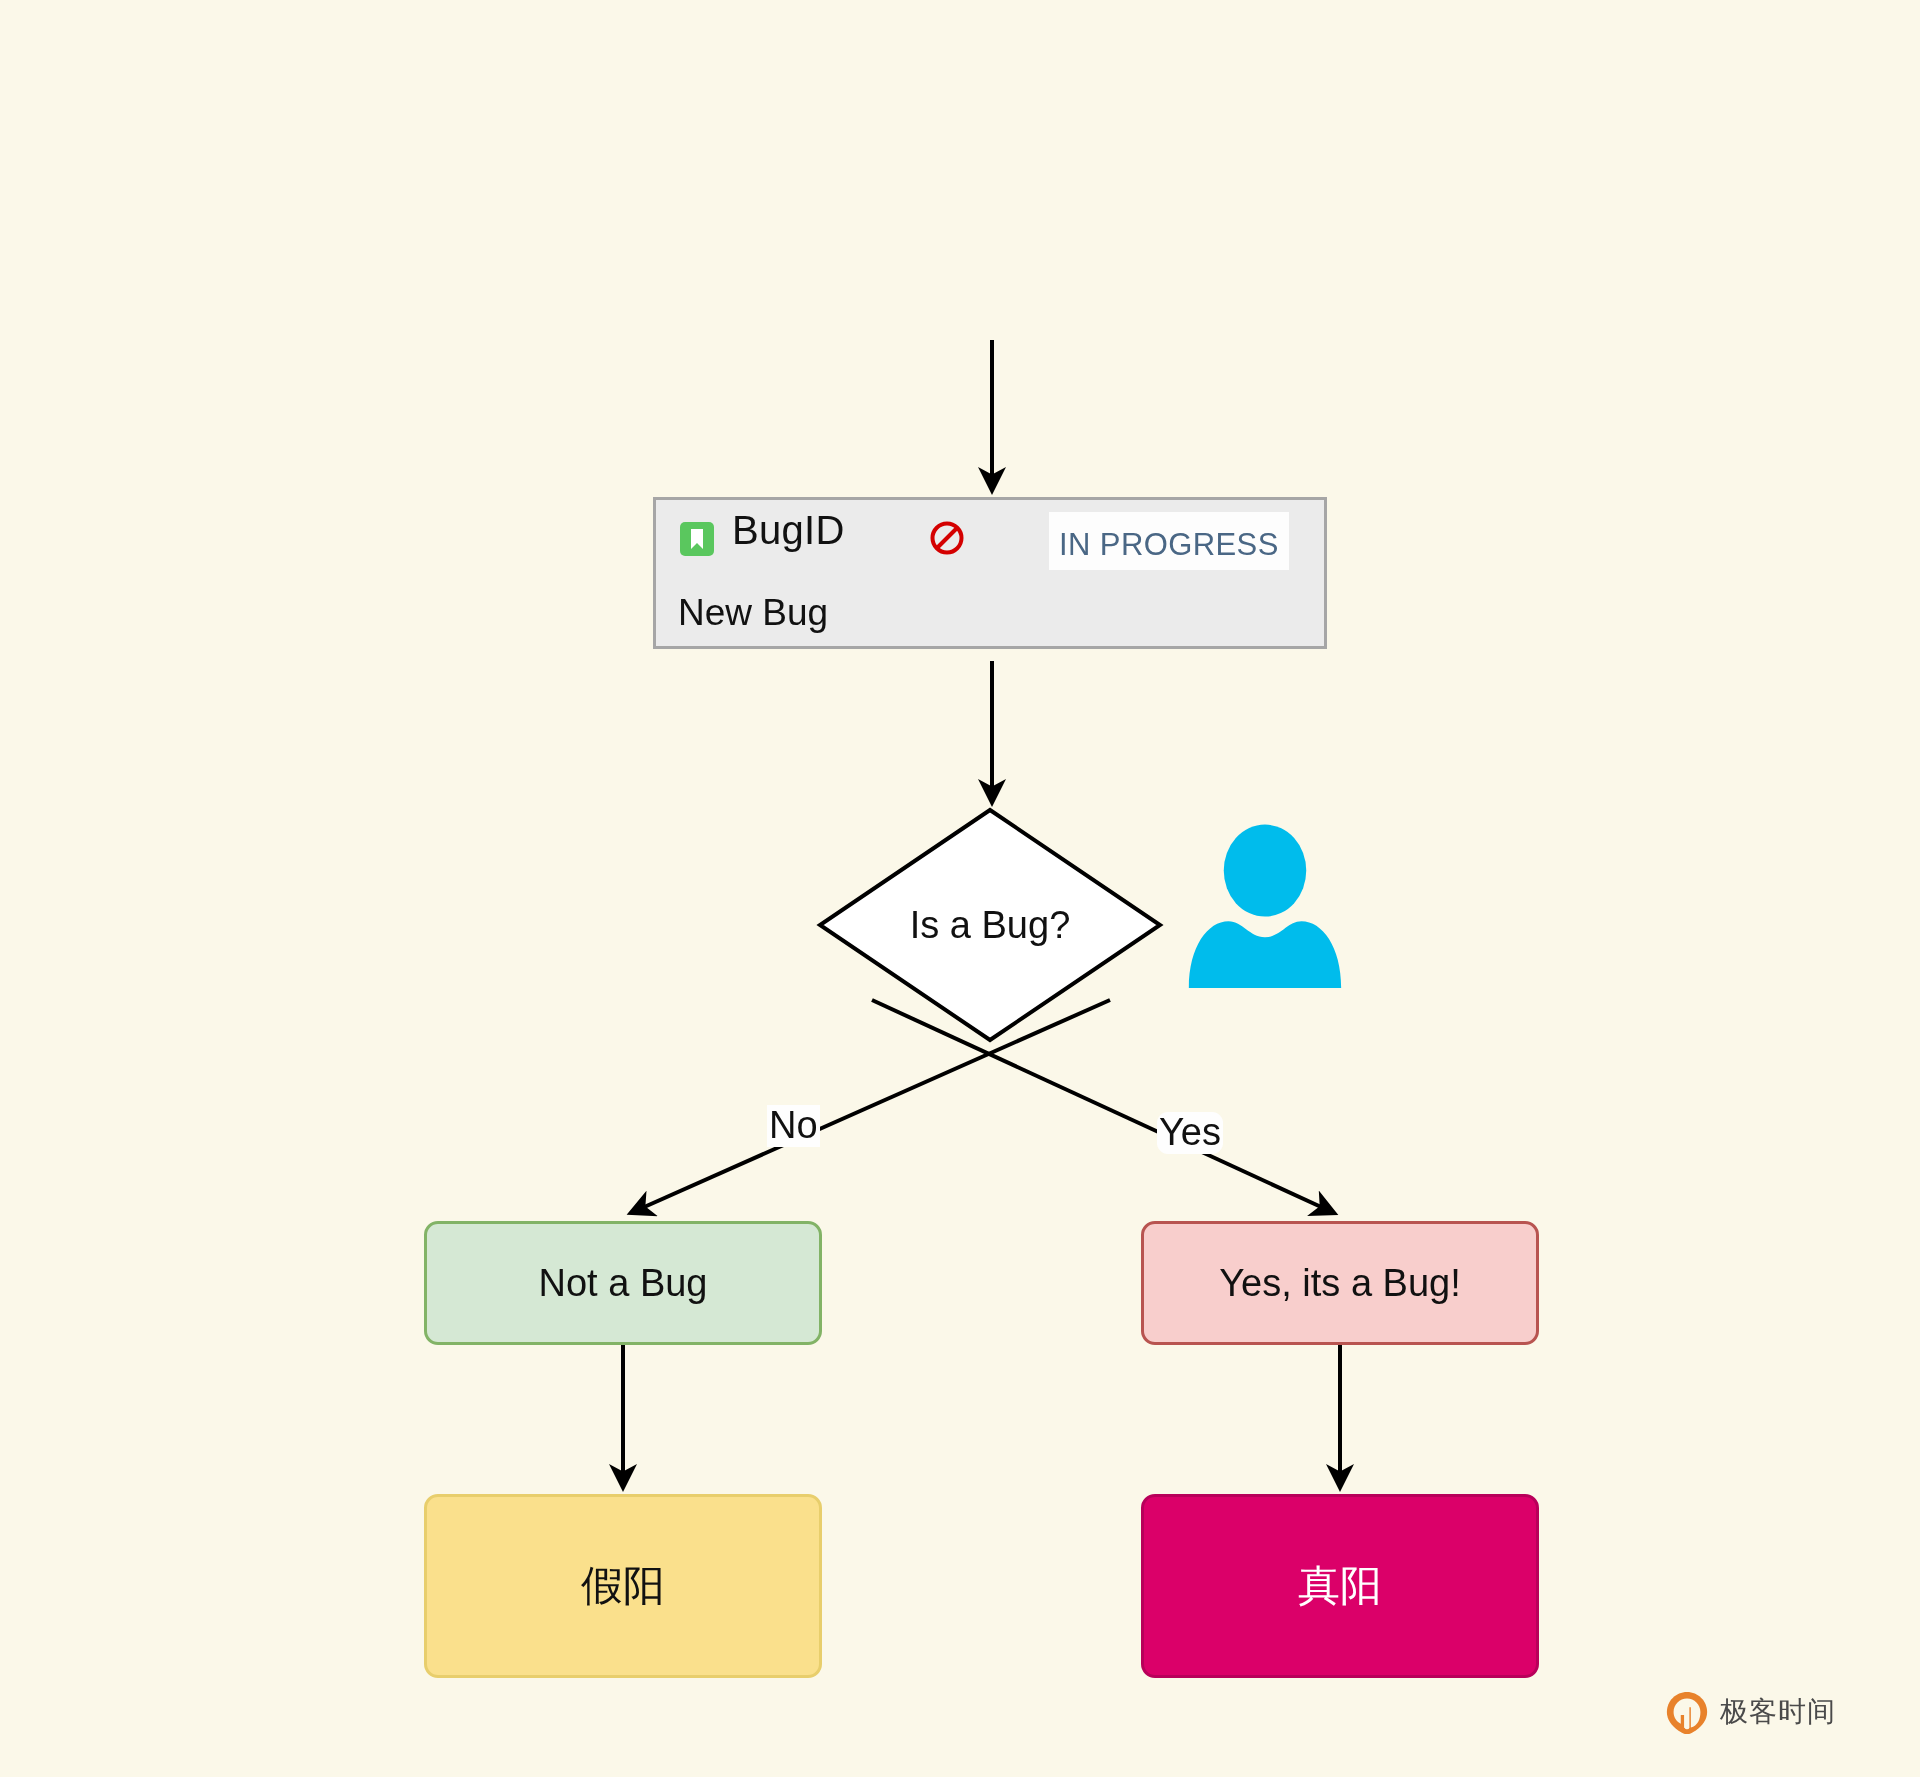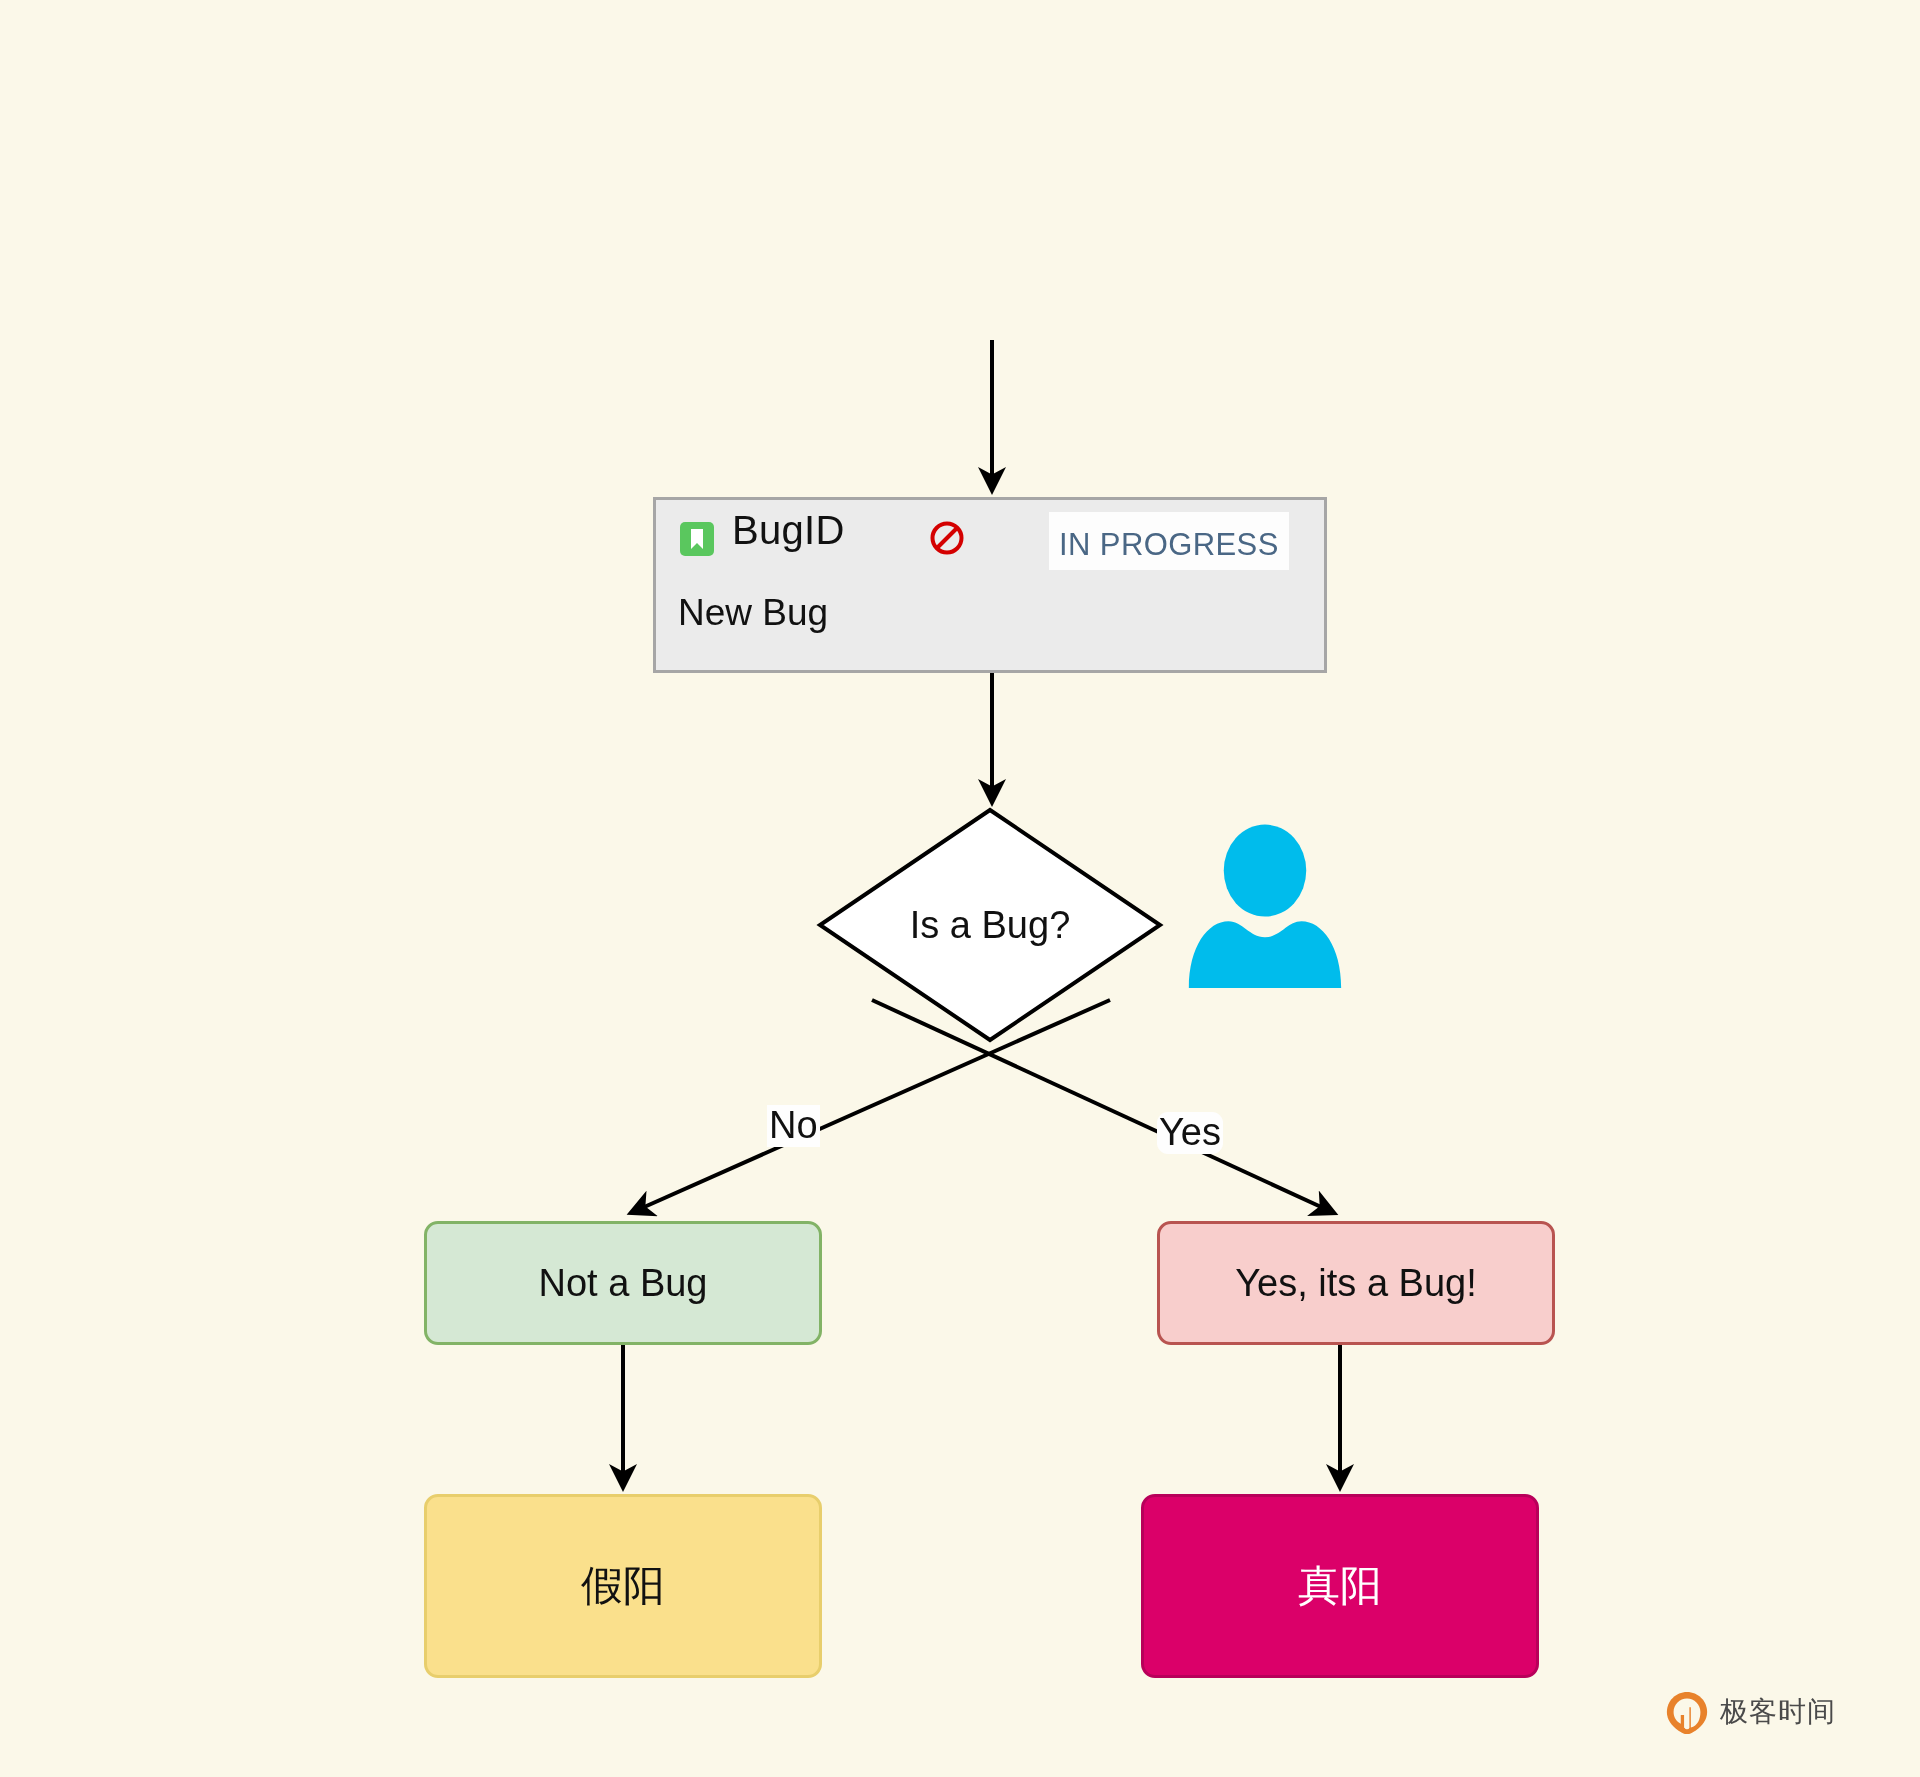--- a/index.html
+++ b/index.html
@@ -61,21 +61,21 @@
     width: 125px;
     height: 125px;
   }
 
   
   .jira-card {
     position: absolute;
     left: 653px;
     top: 497px;
     width: 674px;
-    height: 176px;
+    height: 152px;
     background: #EBEBEB;
     border: 3px solid #A6A6A6;
     box-sizing: border-box;
   }
   .jira-row1 {
     position: relative;
     height: 92px;
   }
   .story-icon {
     position: absolute;
@@ -172,21 +172,20 @@
     color: #111111;
   }
   .box-is-a-bug {
     left: 1141px;
     top: 1221px;
     width: 398px;
     height: 124px;
     background: #F8CECC;
     border: 3px solid #B85450;
     color: #111111;
-    margin-left: 16px;
   }
   .box-false-positive {
     left: 424px;
     top: 1494px;
     width: 398px;
     height: 184px;
     background: #FAE08C;
     border: 3px solid #E8CE6C;
     color: #111111;
     font-size: 42px;

